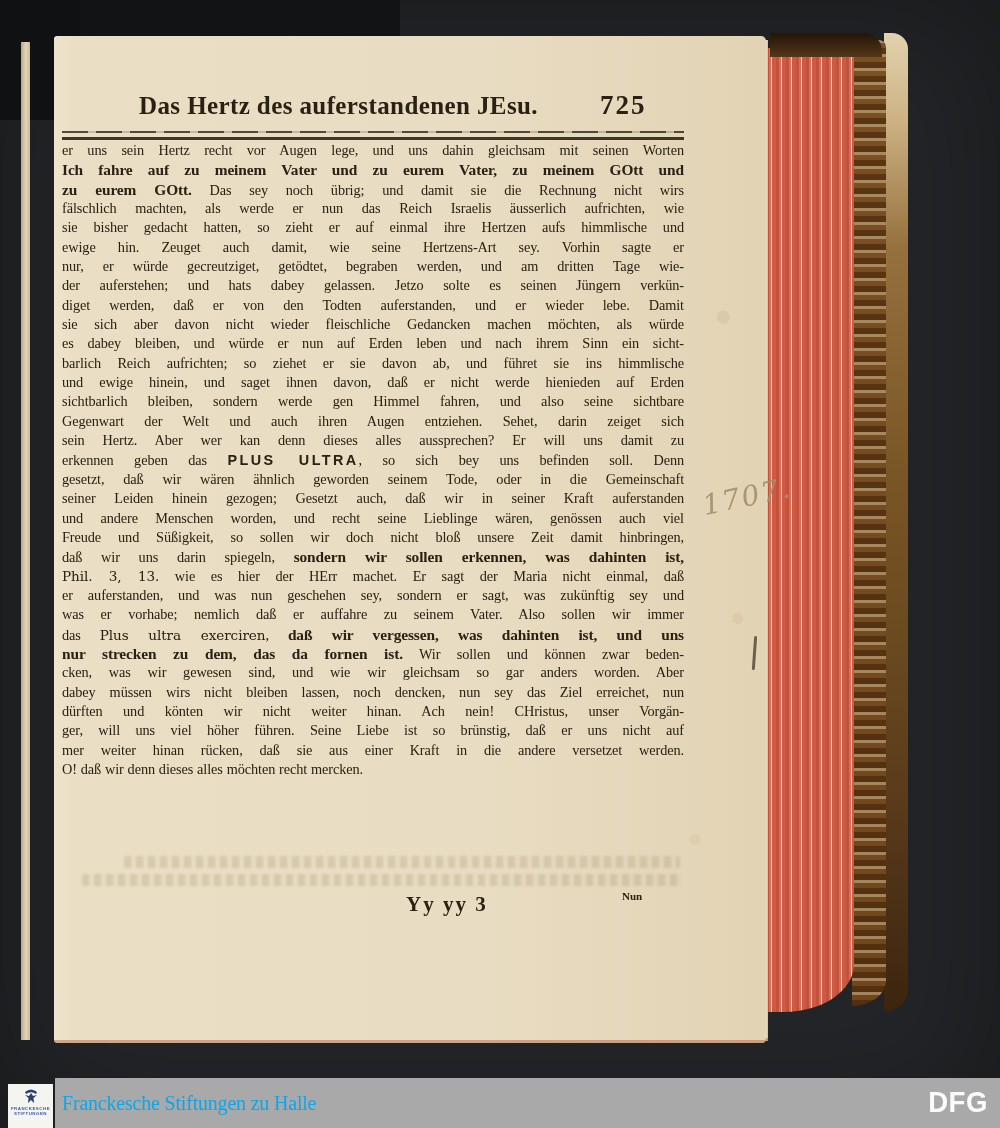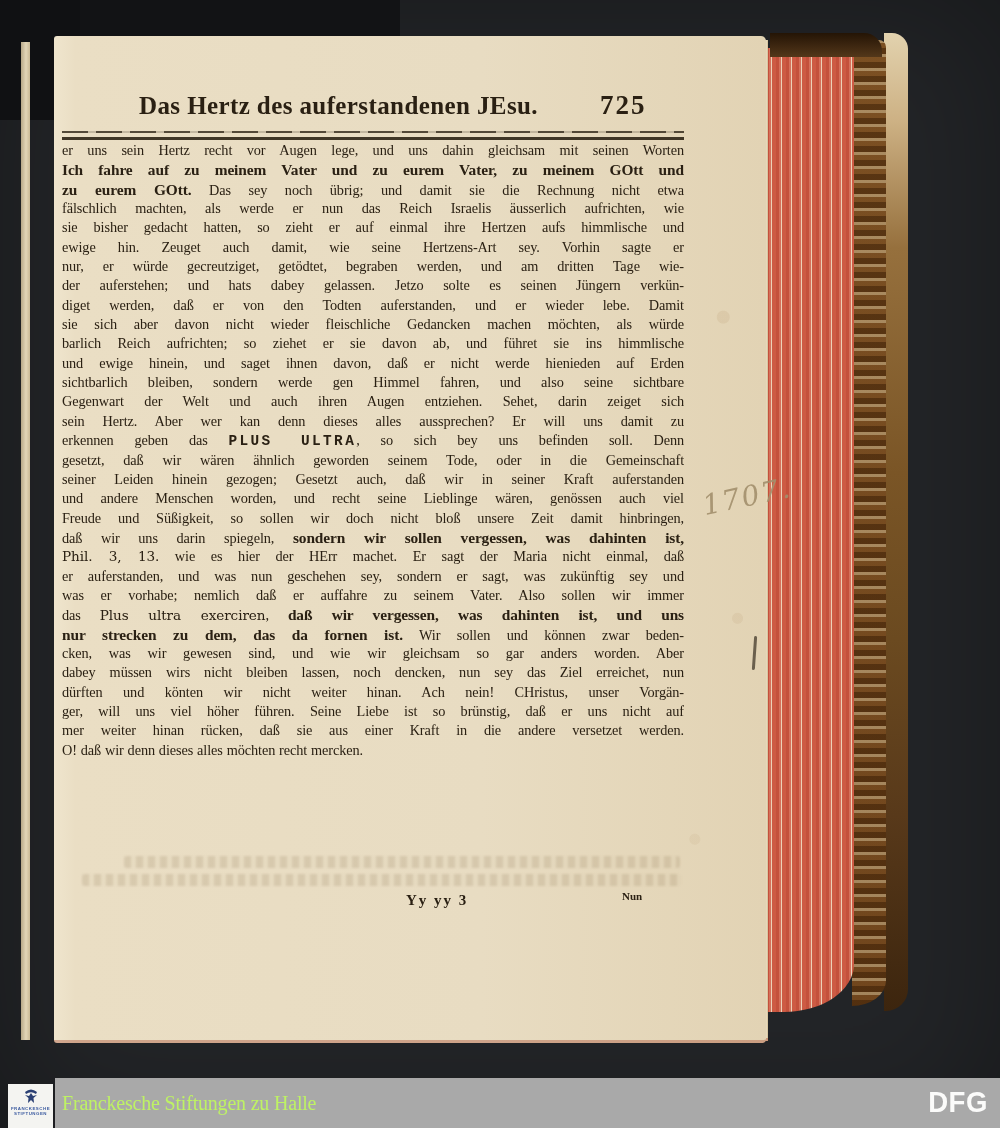--- a/index.html
+++ b/index.html
@@ -70,23 +70,23 @@
   .rule2{top:101px;height:3px;opacity:.9;}
 
   .body-text{
     position:absolute;left:8px;top:106px;width:622px;
     font-size:14.3px;letter-spacing:-.1px;word-spacing:.4px;
   }
   .line{height:19.35px;overflow:hidden;text-align:justify;text-align-last:justify;white-space:normal;}
   .line-last{text-align-last:left;}
   .seg-b{font-weight:700;font-size:15.4px;}
   .seg-a{font-family:"DejaVu Serif",serif;font-size:13.6px;}
-  .seg-ac{font-family:Liberation Mono, monospace;font-size:14.4px;font-weight:600;letter-spacing:2.4px;}
-
-  .sig-mark{position:absolute;left:352px;top:856px;font-size:15px;font-weight:700;letter-spacing:2px;}
+  .seg-ac{font-family:Liberation Sans, sans-serif;font-size:14.4px;font-weight:600;letter-spacing:2.4px;}
+
+  .sig-mark{position:absolute;left:352px;top:856px;font-size:21px;font-weight:700;letter-spacing:2px;}
   .catchword{position:absolute;left:568px;top:854px;font-size:11px;font-weight:700;}
 
   .ghost{position:absolute;filter:blur(1.2px);border-radius:3px;
     background:repeating-linear-gradient(90deg,rgba(125,100,65,.16) 0 7px,rgba(125,100,65,.02) 7px 12px);}
   .ghost1{left:70px;top:820px;width:556px;height:12px;}
   .ghost2{left:28px;top:838px;width:600px;height:12px;}
 
   .marginalia-year{
     position:absolute;left:648px;top:444px;
     font-family:"DejaVu Serif",serif;font-style:italic;font-size:28px;
@@ -97,21 +97,21 @@
     background:#43392b;border-radius:2px;transform:rotate(4deg);opacity:.75;
   }
 
   
   .footer-bar{
     position:absolute;left:55px;right:0;top:1078px;height:50px;
     background:var(--bar-color,#a9a9a9);
   }
   .footer-title{
     position:absolute;left:62px;top:1078px;height:50px;line-height:50px;
-    color:#bef264;font-size:20px;letter-spacing:-.2px;white-space:nowrap;
+    color:#0ea5e9;font-size:20px;letter-spacing:-.2px;white-space:nowrap;
   }
   .logo-box{
     position:absolute;left:8px;top:1084px;width:45px;height:44px;
     background:#f4f4f1;display:flex;flex-direction:column;align-items:center;
   }
   .logo-emblem{margin-top:3px;width:16px;height:18px;}
   .logo-text{
     font-family:"Liberation Sans",sans-serif;font-size:4.4px;line-height:5.4px;
     letter-spacing:.5px;color:#3b5aa0;font-weight:700;text-align:center;margin-top:1px;
   }
@@ -139,39 +139,40 @@
     <div class="running-header">
       <span class="header-title">Das Hertz des auferstandenen JEsu.</span>
       <span class="header-pageno">725</span>
     </div>
     <div class="rule rule1"></div>
     <div class="rule rule2"></div>
 
     <div class="body-text">
         <div class="line"><span>er uns sein Hertz recht vor Augen lege, und uns dahin gleichsam mit seinen Worten</span></div>
         <div class="line"><span class="seg-b">Ich fahre auf zu meinem Vater und zu eurem Vater, zu meinem GOtt und</span></div>
-        <div class="line"><span class="seg-b">zu eurem GOtt.</span><span> Das sey noch übrig; und damit sie die Rechnung nicht etwa</span></div>
+        <div class="line"><span class="seg-b">zu eurem GOtt.</span><span> Das sey noch übrig; und damit sie die Rechnung nicht wirs</span></div>
         <div class="line"><span>fälschlich machten, als werde er nun das Reich Israelis äusserlich aufrichten, wie</span></div>
         <div class="line"><span>sie bisher gedacht hatten, so zieht er auf einmal ihre Hertzen aufs himmlische und</span></div>
         <div class="line"><span>ewige hin. Zeuget auch damit, wie seine Hertzens-Art sey. Vorhin sagte er</span></div>
         <div class="line"><span>nur, er würde gecreutziget, getödtet, begraben werden, und am dritten Tage wie-</span></div>
         <div class="line"><span>der auferstehen; und hats dabey gelassen. Jetzo solte es seinen Jüngern verkün-</span></div>
         <div class="line"><span>diget werden, daß er von den Todten auferstanden, und er wieder lebe. Damit</span></div>
         <div class="line"><span>sie sich aber davon nicht wieder fleischliche Gedancken machen möchten, als würde</span></div>
+        <div class="line"><span>es dabey bleiben, und würde er nun auf Erden leben und nach ihrem Sinn ein sicht-</span></div>
         <div class="line"><span>barlich Reich aufrichten; so ziehet er sie davon ab, und führet sie ins himmlische</span></div>
         <div class="line"><span>und ewige hinein, und saget ihnen davon, daß er nicht werde hienieden auf Erden</span></div>
         <div class="line"><span>sichtbarlich bleiben, sondern werde gen Himmel fahren, und also seine sichtbare</span></div>
         <div class="line"><span>Gegenwart der Welt und auch ihren Augen entziehen. Sehet, darin zeiget sich</span></div>
         <div class="line"><span>sein Hertz. Aber wer kan denn dieses alles aussprechen? Er will uns damit zu</span></div>
         <div class="line"><span>erkennen geben das </span><span class="seg-ac">PLUS ULTRA</span><span>, so sich bey uns befinden soll. Denn</span></div>
         <div class="line"><span>gesetzt, daß wir wären ähnlich geworden seinem Tode, oder in die Gemeinschaft</span></div>
         <div class="line"><span>seiner Leiden hinein gezogen; Gesetzt auch, daß wir in seiner Kraft auferstanden</span></div>
         <div class="line"><span>und andere Menschen worden, und recht seine Lieblinge wären, genössen auch viel</span></div>
         <div class="line"><span>Freude und Süßigkeit, so sollen wir doch nicht bloß unsere Zeit damit hinbringen,</span></div>
-        <div class="line"><span>daß wir uns darin spiegeln, </span><span class="seg-b">sondern wir sollen vergessen, was dahinten ist,</span></div>
+        <div class="line"><span>daß wir uns darin spiegeln, </span><span class="seg-b">sondern wir sollen erkennen, was dahinten ist,</span></div>
         <div class="line"><span class="seg-a">Phil. 3, 13.</span><span> wie es hier der HErr machet. Er sagt der Maria nicht einmal, daß</span></div>
         <div class="line"><span>er auferstanden, und was nun geschehen sey, sondern er sagt, was zukünftig sey und</span></div>
         <div class="line"><span>was er vorhabe; nemlich daß er auffahre zu seinem Vater. Also sollen wir immer</span></div>
         <div class="line"><span>das </span><span class="seg-a">Plus ultra exerciren</span><span>, </span><span class="seg-b">daß wir vergessen, was dahinten ist, und uns</span></div>
         <div class="line"><span class="seg-b">nur strecken zu dem, das da fornen ist.</span><span> Wir sollen und können zwar beden-</span></div>
         <div class="line"><span>cken, was wir gewesen sind, und wie wir gleichsam so gar anders worden. Aber</span></div>
         <div class="line"><span>dabey müssen wirs nicht bleiben lassen, noch dencken, nun sey das Ziel erreichet, nun</span></div>
         <div class="line"><span>dürften und könten wir nicht weiter hinan. Ach nein! CHristus, unser Vorgän-</span></div>
         <div class="line"><span>ger, will uns viel höher führen. Seine Liebe ist so brünstig, daß er uns nicht auf</span></div>
         <div class="line"><span>mer weiter hinan rücken, daß sie aus einer Kraft in die andere versetzet werden.</span></div>

